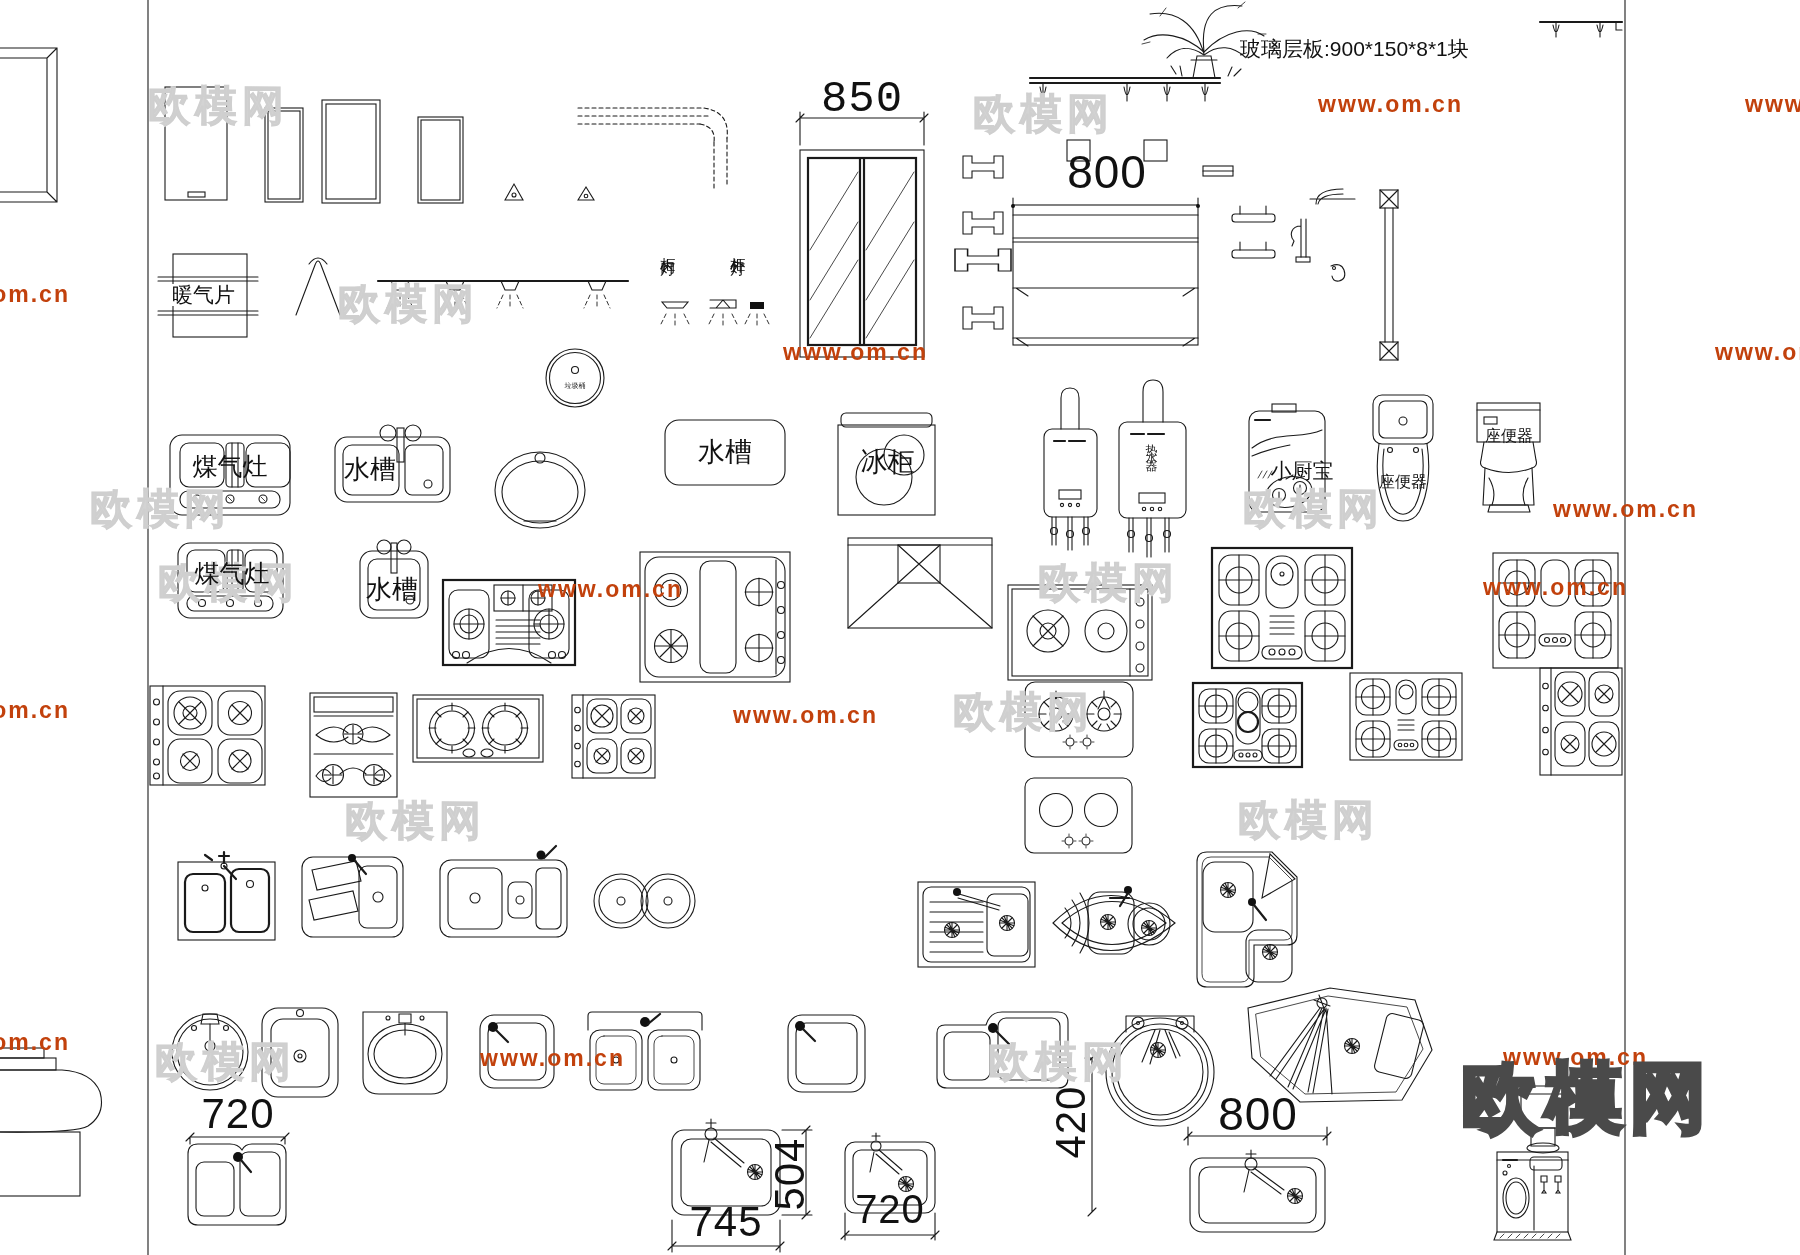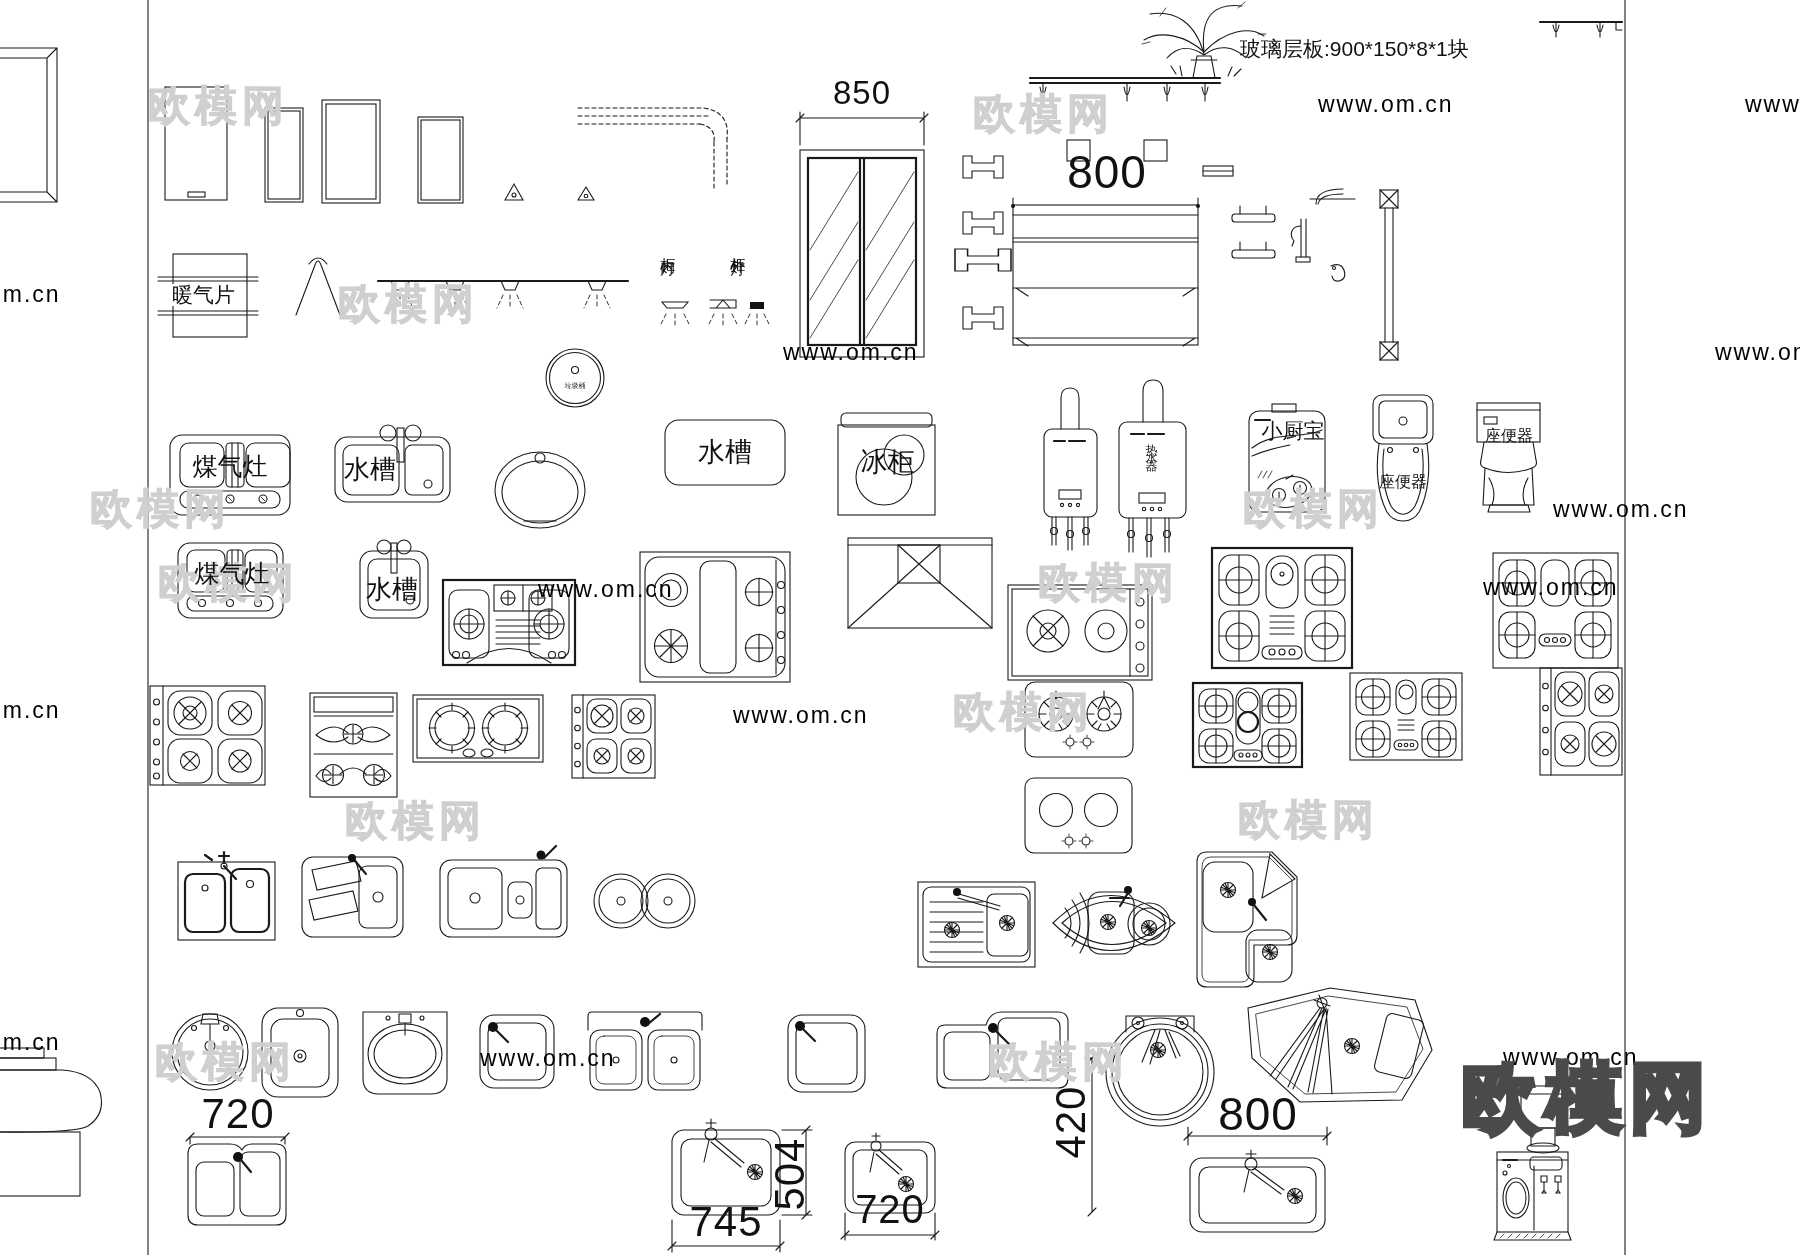--- a/index.html
+++ b/index.html
@@ -10,21 +10,21 @@
   svg .f{fill:#111;stroke:none;}
   svg .thick{stroke-width:2.2;}
   svg .thin{stroke-width:.8;}
   svg .dash{stroke-dasharray:4 3;stroke-width:.9;}
   .t{position:absolute;color:#111;white-space:nowrap;line-height:1.05;}
   .dim{font-size:46px;font-weight:500;text-align:center;letter-spacing:1px;}
   .lbl{font-weight:400;}
   .vtx{writing-mode:vertical-rl;text-orientation:upright;}
   .rot{transform:rotate(-90deg);transform-origin:center center;text-align:center;}
   .wm{color:#d3d3d3;-webkit-text-stroke:1px #cfcfcf;font-weight:700;letter-spacing:5px;font-size:42px;}
-  .wmu{color:#000000;font-weight:400;letter-spacing:2px;font-size:23px;-webkit-text-stroke:0;}
+  .wmu{color:#c2410c;font-weight:700;letter-spacing:2px;font-size:23px;-webkit-text-stroke:0;}
   .wmbig{font-size:76px;font-weight:700;letter-spacing:8px;color:transparent;
          -webkit-text-stroke:5px #4a4a4a;}
 </style>
 </head>
 <body>
 
 <div id="stage">
 
 <svg id="art" width="1800" height="1255" viewBox="0 0 1800 1255">
 <defs>
@@ -849,37 +849,37 @@
 <div class="t wm" style="left:1238px;top:798px;">欧模网</div>
 <div class="t wmu" style="left:-75px;top:1030px;">www.om.cn</div>
 <div class="t wm" style="left:155px;top:1040px;">欧模网</div>
 <div class="t wmu" style="left:480px;top:1046px;">www.om.cn</div>
 <div class="t wm" style="left:988px;top:1040px;">欧模网</div>
 <div class="t wmu" style="left:1503px;top:1045px;">www.om.cn</div>
 <div class="t wmbig" style="left:1462px;top:1058px;">欧模网</div>
 
 <div class="t lbl" style="left:1240px;top:38px;font-size:21px;">玻璃层板:900*150*8*1块</div>
 
-<div class="t dim" style="left:790px;top:76px;width:144px;font-size:33px;">850</div>
+<div class="t dim" style="left:790px;top:76px;width:144px;font-size:44px;font-family:Liberation Mono, monospace;">850</div>
 <div class="t dim" style="left:1032px;top:148px;width:150px;">800</div>
 
 <div class="t lbl" style="left:170px;top:284px;font-size:21px;background:#fff;padding:0 2px;">暖气片</div>
 <div class="t lbl vtx" style="left:660px;top:245px;font-size:15px;letter-spacing:2px;">柜内灯</div>
 <div class="t lbl vtx" style="left:730px;top:245px;font-size:15px;letter-spacing:2px;">柜外灯</div>
 
 <div class="t" style="left:557px;top:382px;width:36px;font-size:7px;text-align:center;">垃圾桶</div>
 
 <div class="t lbl" style="left:180px;top:453px;width:100px;font-size:25px;text-align:center;">煤气灶</div>
 <div class="t lbl" style="left:182px;top:560px;width:100px;font-size:25px;text-align:center;">煤气灶</div>
 <div class="t lbl" style="left:344px;top:456px;font-size:26px;">水槽</div>
 <div class="t lbl" style="left:366px;top:576px;font-size:26px;">水槽</div>
 <div class="t lbl" style="left:665px;top:438px;width:120px;font-size:27px;text-align:center;">水槽</div>
 <div class="t lbl" style="left:840px;top:448px;width:95px;font-size:27px;text-align:center;">冰柜</div>
 <div class="t lbl vtx" style="left:1145px;top:434px;font-size:12px;letter-spacing:8px;">热水器</div>
-<div class="t lbl" style="left:1251px;top:420px;width:84px;font-size:21px;text-align:center;">小厨宝</div>
+<div class="t lbl" style="left:1251px;top:460px;width:84px;font-size:21px;text-align:center;padding-left:9px;">小厨宝</div>
 <div class="t lbl" style="left:1376px;top:474px;width:54px;font-size:16px;text-align:center;">座便器</div>
 <div class="t lbl" style="left:1480px;top:428px;width:58px;font-size:16px;text-align:center;">座便器</div>
 
 <div class="t dim" style="left:190px;top:1092px;width:96px;font-size:42px;">720</div>
 <div class="t dim" style="left:672px;top:1200px;width:108px;font-size:42px;">745</div>
 <div class="t dim rot" style="left:735px;top:1152px;width:110px;font-size:42px;">504</div>
 <div class="t dim" style="left:845px;top:1188px;width:90px;font-size:40px;">720</div>
 <div class="t dim rot" style="left:1016px;top:1100px;width:110px;font-size:42px;">420</div>
 <div class="t dim" style="left:1188px;top:1090px;width:140px;">800</div>
 

